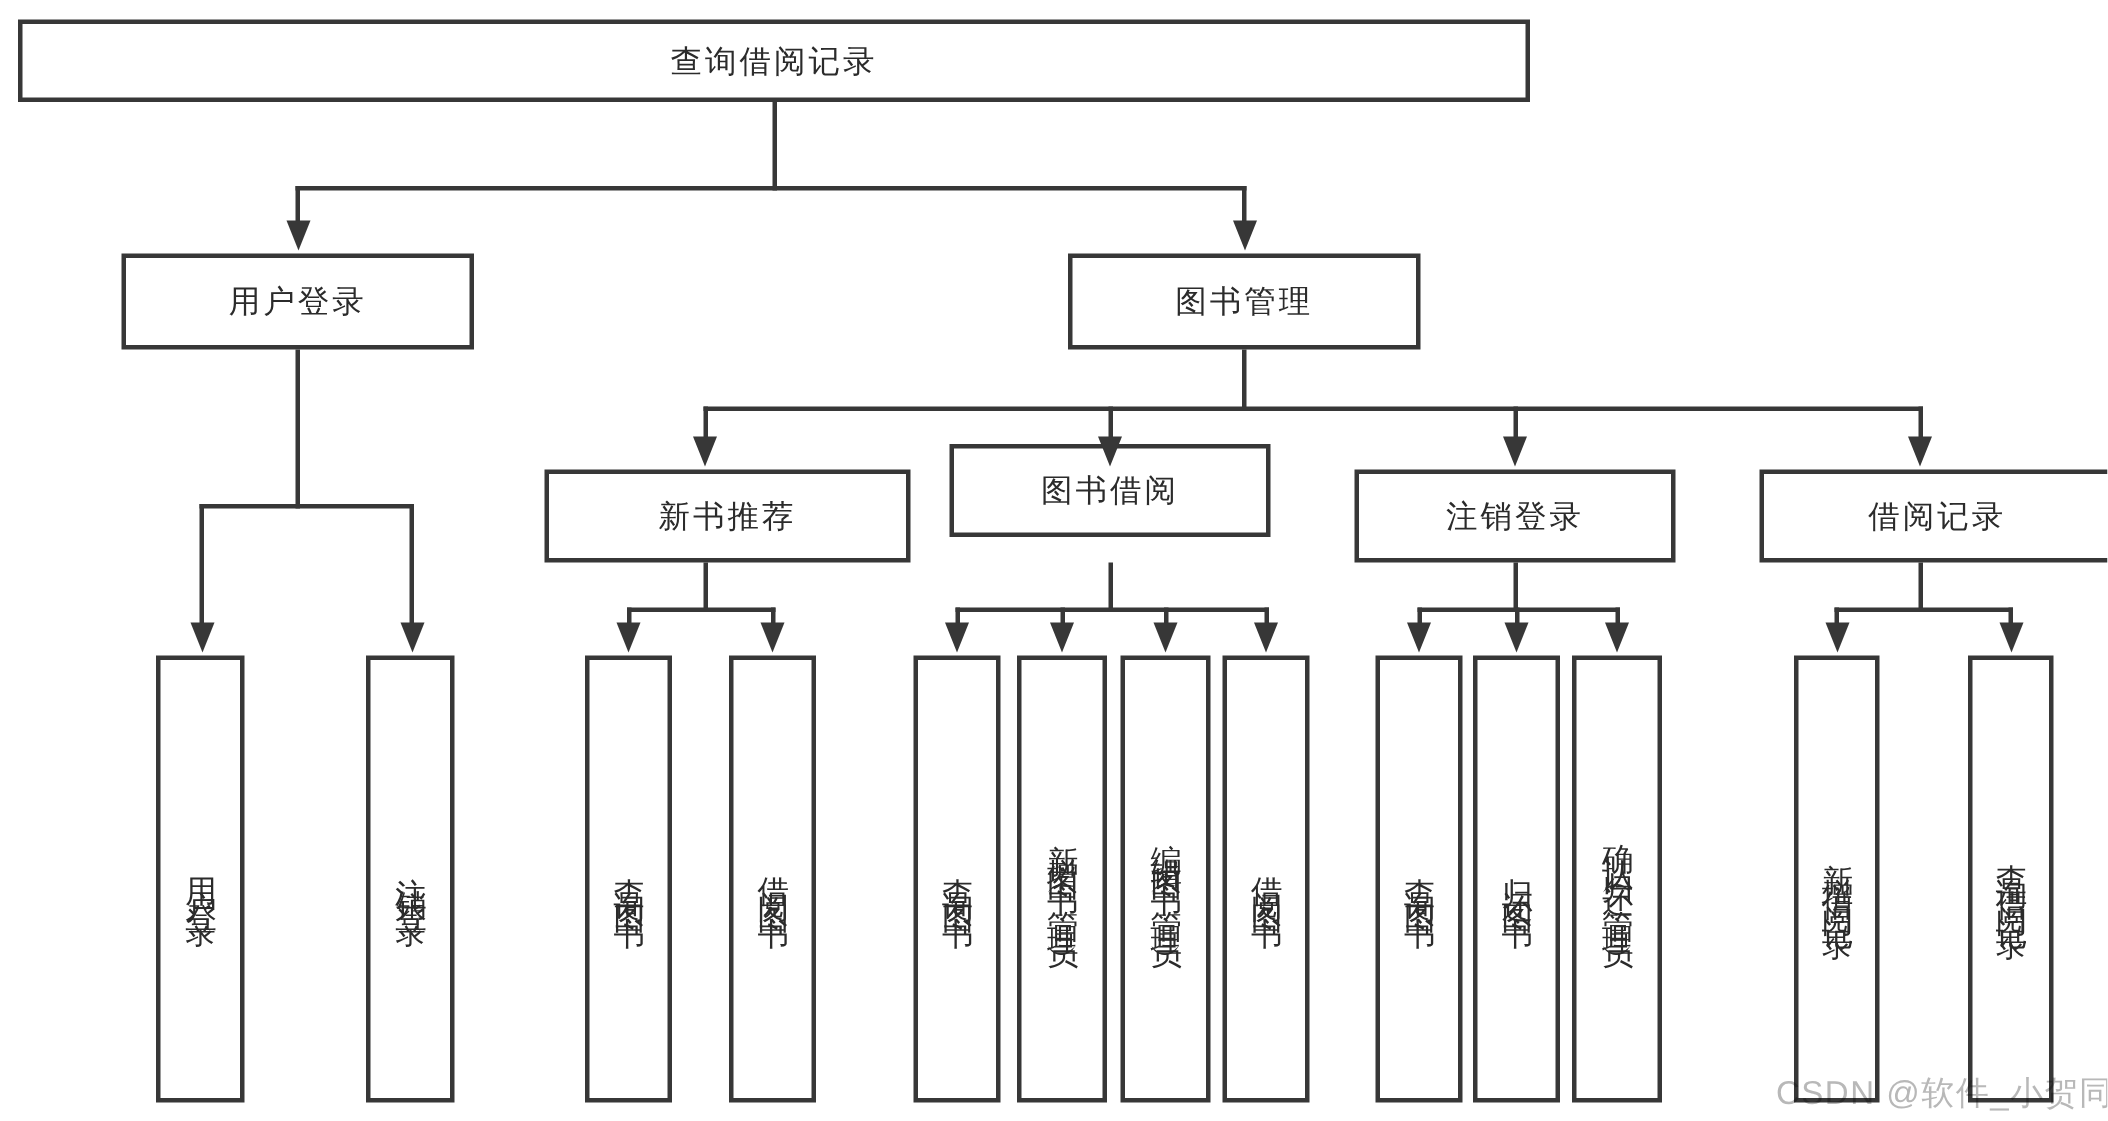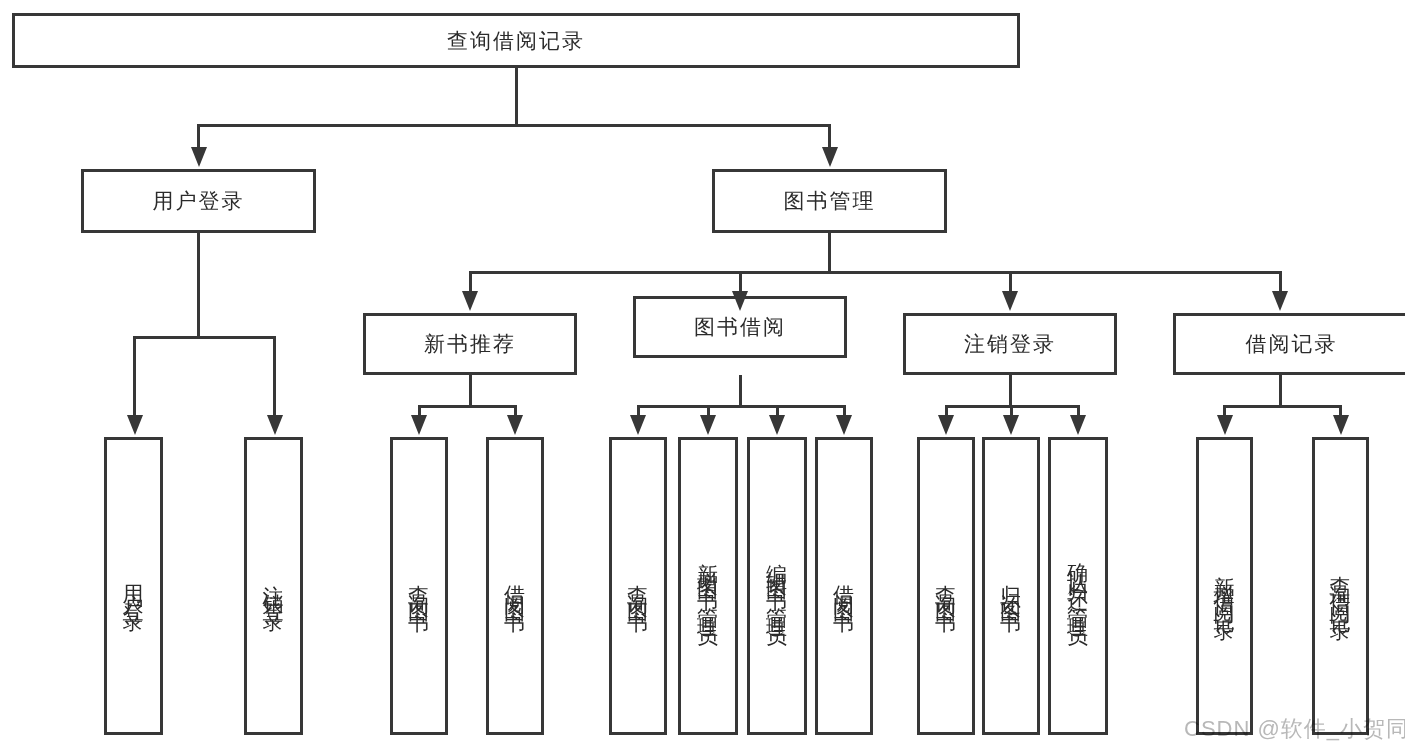--- a/index.html
+++ b/index.html
@@ -64,21 +64,21 @@
     <span class="lbl">查询借阅记录</span>
   </div>
 
   <div class="box hbox" style="left:81px;top:169px;width:235px;height:64px">
     <span class="lbl">用户登录</span>
   </div>
   <div class="box hbox" style="left:712px;top:169px;width:235px;height:64px">
     <span class="lbl">图书管理</span>
   </div>
 
-  <div class="box hbox" style="left:363px;top:313px;width:214px;height:62px">
+  <div class="box hbox" style="left:363px;top:313px;width:244px;height:62px">
     <span class="lbl">新书推荐</span>
   </div>
   <div class="box hbox" style="left:633px;top:296px;width:214px;height:62px">
     <span class="lbl">图书借阅</span>
   </div>
   <div class="box hbox" style="left:903px;top:313px;width:214px;height:62px">
     <span class="lbl">注销登录</span>
   </div>
   <div class="box hbox" style="left:1173px;top:313px;width:237px;height:62px">
     <span class="lbl">借阅记录</span>

